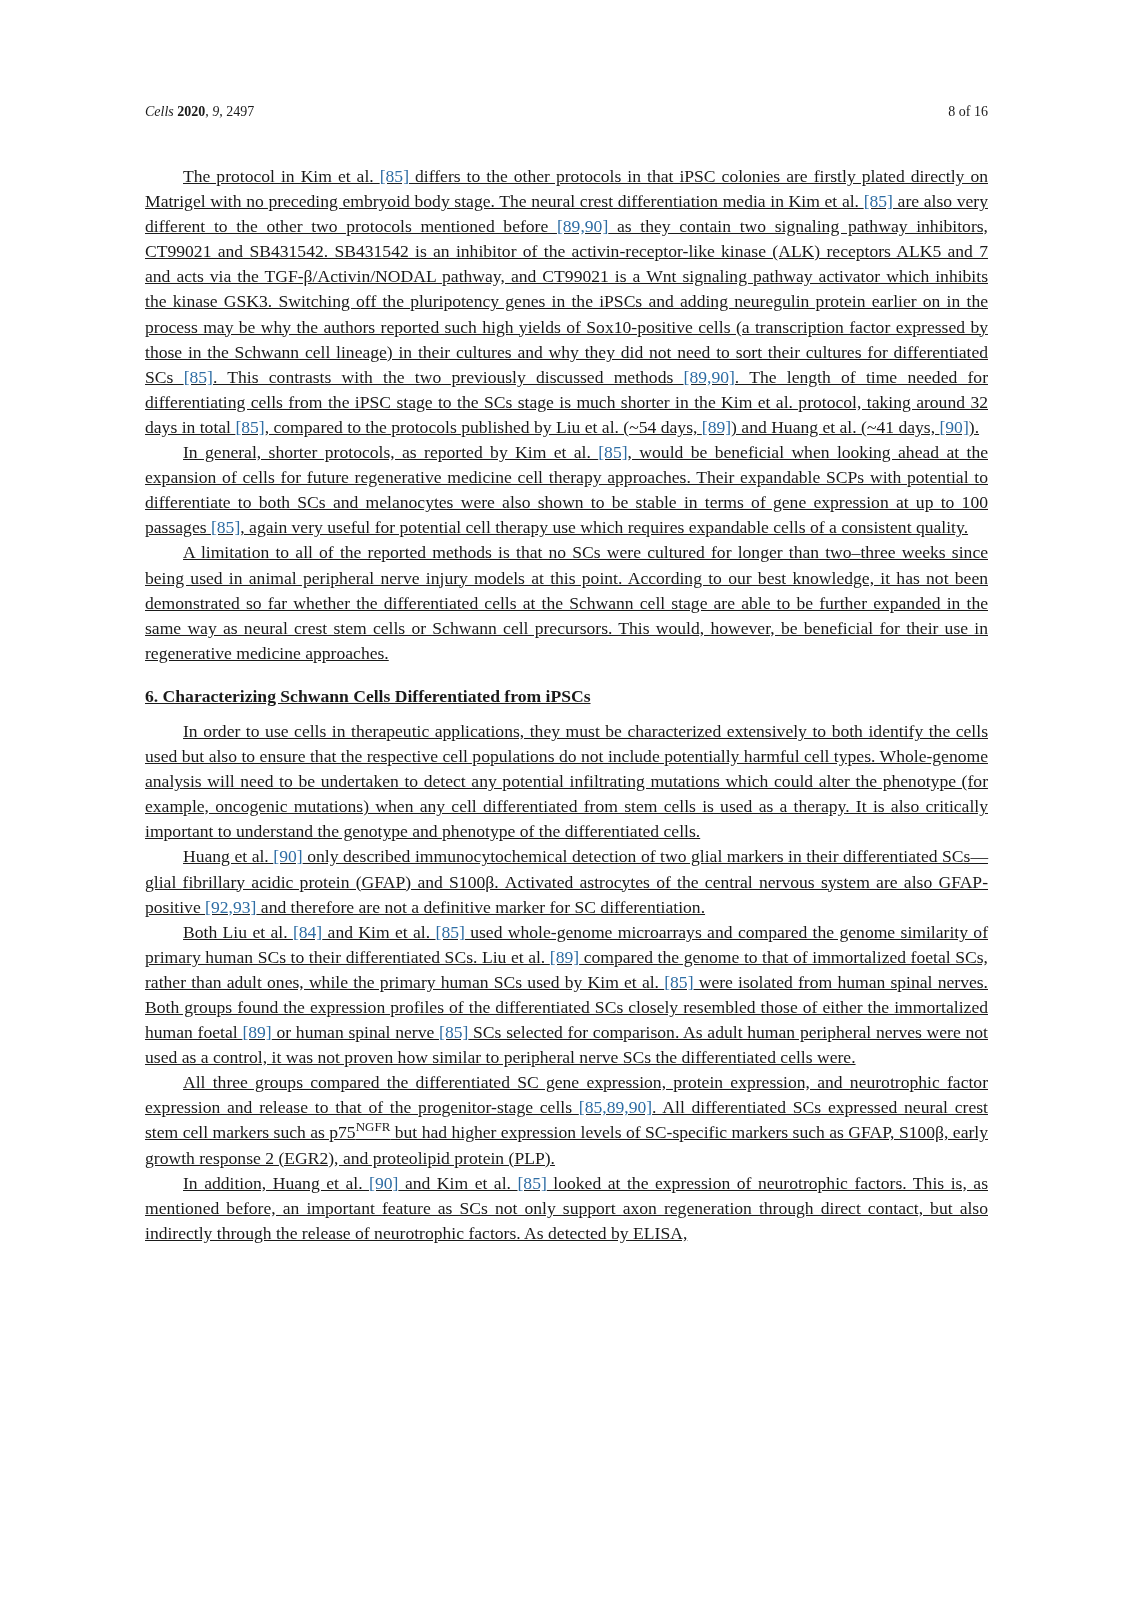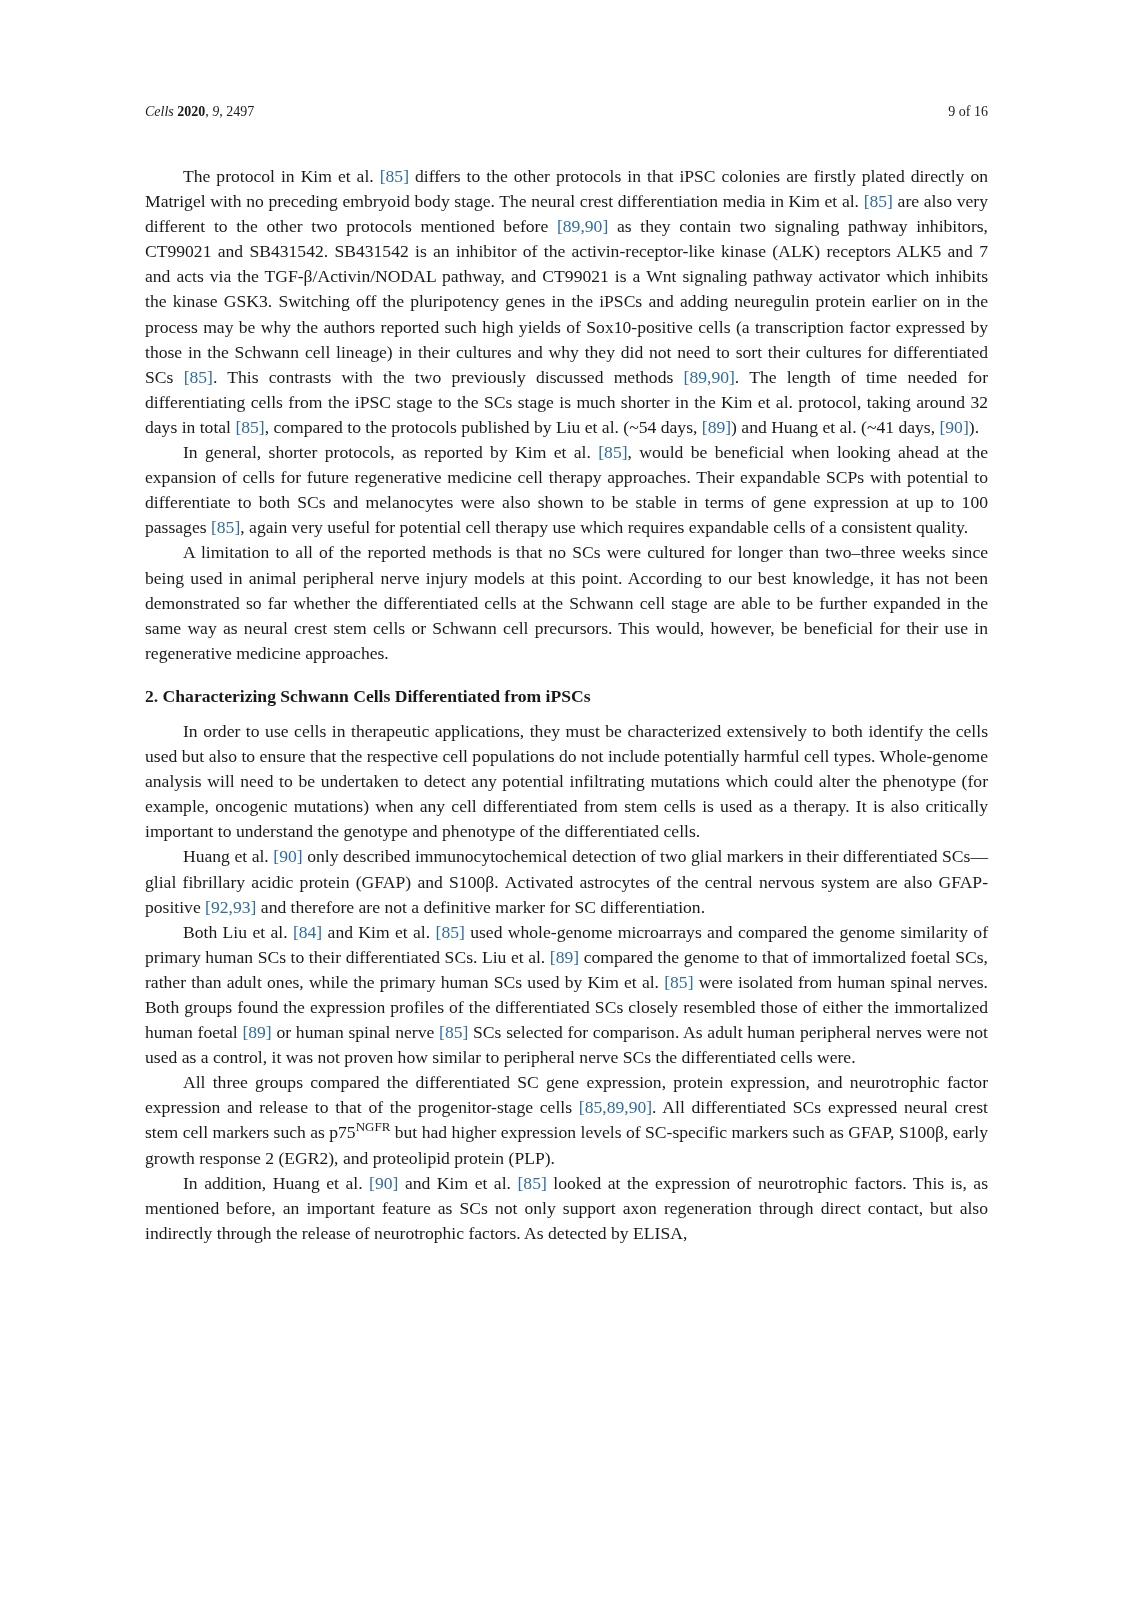--- a/index.html
+++ b/index.html
@@ -10,45 +10,45 @@
     color: #1a1a1a;
   }
   .header {
     position: absolute; left: 145px; top: 104px; width: 843px;
     font-size: 14px; display: flex; justify-content: space-between;
   }
   .header .journal i { font-style: italic; }
   .header .journal b { font-weight: bold; }
   .body {
     position: absolute; left: 145px; top: 164px; width: 843px;
-    font-size: 17.6px; line-height: 25.1px; text-align: justify;
+    font-size: 17.6px; line-height: 25.1px; text-align: justify; text-decoration: underline;
   }
   .body p { margin: 0; text-indent: 38px; }
   .cite { color: #2e6da4; }
   h2.section {
     font-size: 17.6px; font-weight: bold; margin: 18px 0 10px 0; text-indent: 0;
   }
   sup { font-size: 13px; line-height: 0; vertical-align: 7px; }
 </style>
 </head>
 <body>
 
 <div class="page">
   <div class="header">
     <span class="journal"><i>Cells</i> <b>2020</b>, <i>9</i>, <span>2497</span></span>
-    <span>9 of 16</span>
+    <span>8 of 16</span>
   </div>
 
   <div class="body">
     <div id="paras-a">
         <p>The protocol in Kim et al. <span class="cite" style="color: rgb(46, 109, 164);">[85]</span> differs to the other protocols in that iPSC colonies are firstly plated directly on Matrigel with no preceding embryoid body stage. The neural crest differentiation media in Kim et al. <span class="cite" style="color: rgb(46, 109, 164);">[85]</span> are also very different to the other two protocols mentioned before <span class="cite" style="color: rgb(46, 109, 164);">[89,90]</span> as they contain two signaling pathway inhibitors, CT99021 and SB431542. SB431542 is an inhibitor of the activin-receptor-like kinase (ALK) receptors ALK5 and 7 and acts via the TGF-β/Activin/NODAL pathway, and CT99021 is a Wnt signaling pathway activator which inhibits the kinase GSK3. Switching off the pluripotency genes in the iPSCs and adding neuregulin protein earlier on in the process may be why the authors reported such high yields of Sox10-positive cells (a transcription factor expressed by those in the Schwann cell lineage) in their cultures and why they did not need to sort their cultures for differentiated SCs <span class="cite" style="color: rgb(46, 109, 164);">[85]</span>. This contrasts with the two previously discussed methods <span class="cite" style="color: rgb(46, 109, 164);">[89,90]</span>. The length of time needed for differentiating cells from the iPSC stage to the SCs stage is much shorter in the Kim et al. protocol, taking around 32 days in total <span class="cite" style="color: rgb(46, 109, 164);">[85]</span>, compared to the protocols published by Liu et al. (~54 days, <span class="cite" style="color: rgb(46, 109, 164);">[89]</span>) and Huang et al. (~41 days, <span class="cite" style="color: rgb(46, 109, 164);">[90]</span>).</p>
         <p>In general, shorter protocols, as reported by Kim et al. <span class="cite" style="color: rgb(46, 109, 164);">[85]</span>, would be beneficial when looking ahead at the expansion of cells for future regenerative medicine cell therapy approaches. Their expandable SCPs with potential to differentiate to both SCs and melanocytes were also shown to be stable in terms of gene expression at up to 100 passages <span class="cite" style="color: rgb(46, 109, 164);">[85]</span>, again very useful for potential cell therapy use which requires expandable cells of a consistent quality.</p>
         <p>A limitation to all of the reported methods is that no SCs were cultured for longer than two–three weeks since being used in animal peripheral nerve injury models at this point. According to our best knowledge, it has not been demonstrated so far whether the differentiated cells at the Schwann cell stage are able to be further expanded in the same way as neural crest stem cells or Schwann cell precursors. This would, however, be beneficial for their use in regenerative medicine approaches.</p>
       </div>
-    <h2 class="section">2. Characterizing Schwann Cells Differentiated from iPSCs</h2>
+    <h2 class="section">6. Characterizing Schwann Cells Differentiated from iPSCs</h2>
     <div id="paras-b">
         <p>In order to use cells in therapeutic applications, they must be characterized extensively to both identify the cells used but also to ensure that the respective cell populations do not include potentially harmful cell types. Whole-genome analysis will need to be undertaken to detect any potential infiltrating mutations which could alter the phenotype (for example, oncogenic mutations) when any cell differentiated from stem cells is used as a therapy. It is also critically important to understand the genotype and phenotype of the differentiated cells.</p>
         <p>Huang et al. <span class="cite" style="color: rgb(46, 109, 164);">[90]</span> only described immunocytochemical detection of two glial markers in their differentiated SCs—glial fibrillary acidic protein (GFAP) and S100β. Activated astrocytes of the central nervous system are also GFAP-positive <span class="cite" style="color: rgb(46, 109, 164);">[92,93]</span> and therefore are not a definitive marker for SC differentiation.</p>
         <p>Both Liu et al. <span class="cite" style="color: rgb(46, 109, 164);">[84]</span> and Kim et al. <span class="cite" style="color: rgb(46, 109, 164);">[85]</span> used whole-genome microarrays and compared the genome similarity of primary human SCs to their differentiated SCs. Liu et al. <span class="cite" style="color: rgb(46, 109, 164);">[89]</span> compared the genome to that of immortalized foetal SCs, rather than adult ones, while the primary human SCs used by Kim et al. <span class="cite" style="color: rgb(46, 109, 164);">[85]</span> were isolated from human spinal nerves. Both groups found the expression profiles of the differentiated SCs closely resembled those of either the immortalized human foetal <span class="cite" style="color: rgb(46, 109, 164);">[89]</span> or human spinal nerve <span class="cite" style="color: rgb(46, 109, 164);">[85]</span> SCs selected for comparison. As adult human peripheral nerves were not used as a control, it was not proven how similar to peripheral nerve SCs the differentiated cells were.</p>
         <p>All three groups compared the differentiated SC gene expression, protein expression, and neurotrophic factor expression and release to that of the progenitor-stage cells <span class="cite" style="color: rgb(46, 109, 164);">[85,89,90]</span>. All differentiated SCs expressed neural crest stem cell markers such as p75<sup>NGFR</sup> but had higher expression levels of SC-specific markers such as GFAP, S100β, early growth response 2 (EGR2), and proteolipid protein (PLP).</p>
         <p>In addition, Huang et al. <span class="cite" style="color: rgb(46, 109, 164);">[90]</span> and Kim et al. <span class="cite" style="color: rgb(46, 109, 164);">[85]</span> looked at the expression of neurotrophic factors. This is, as mentioned before, an important feature as SCs not only support axon regeneration through direct contact, but also indirectly through the release of neurotrophic factors. As detected by ELISA,</p>
       </div>
   </div>
 </div>
 

